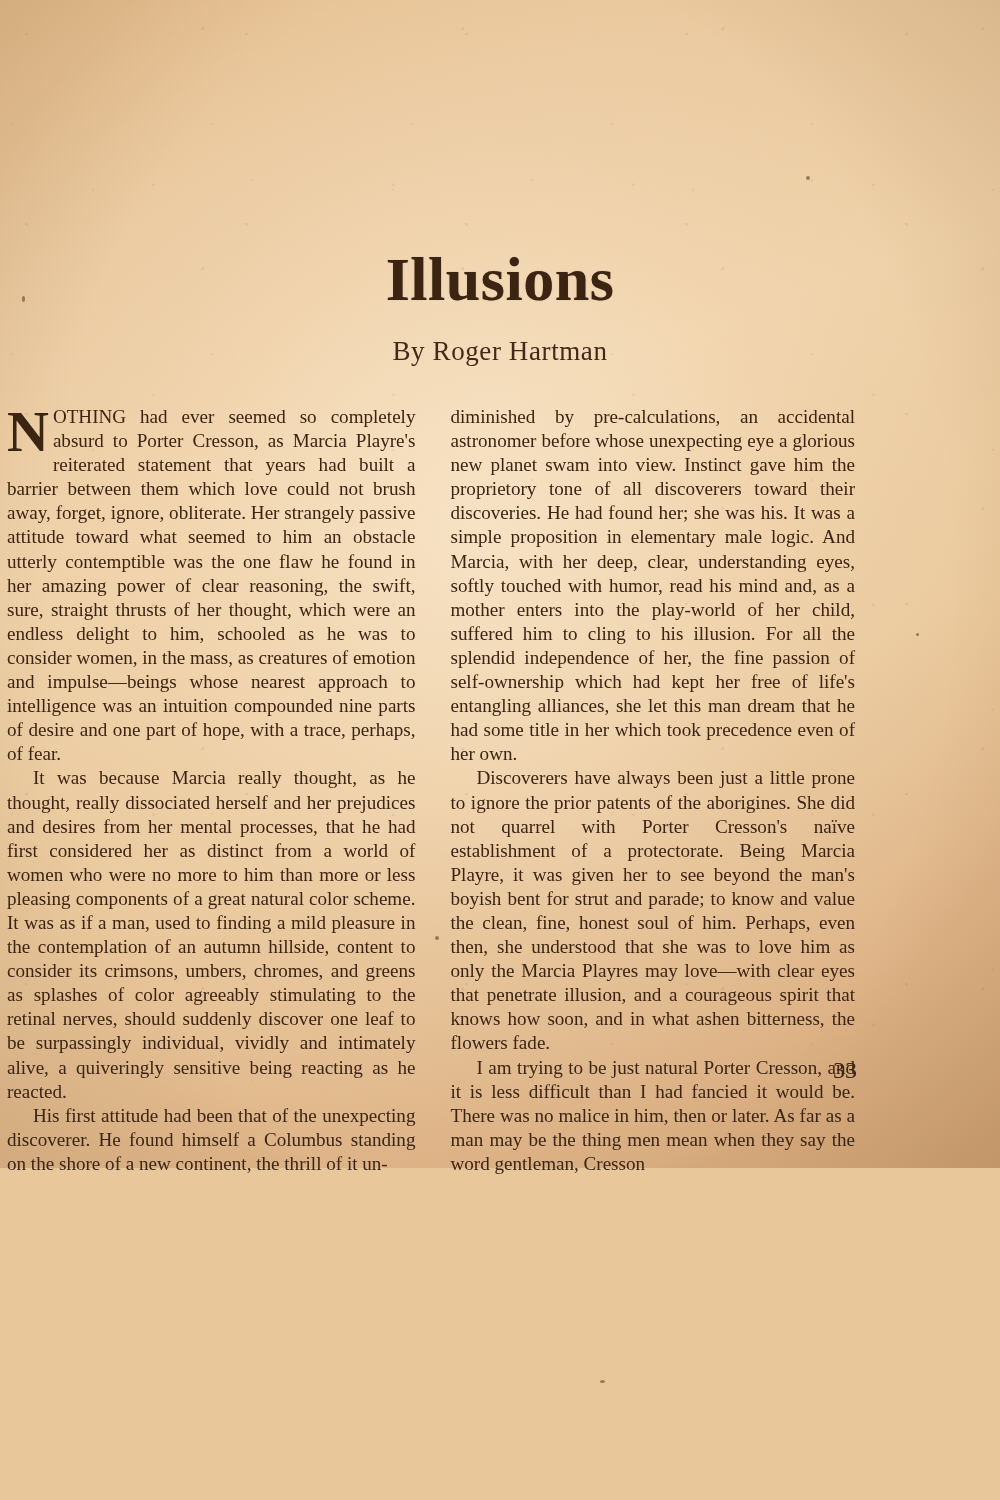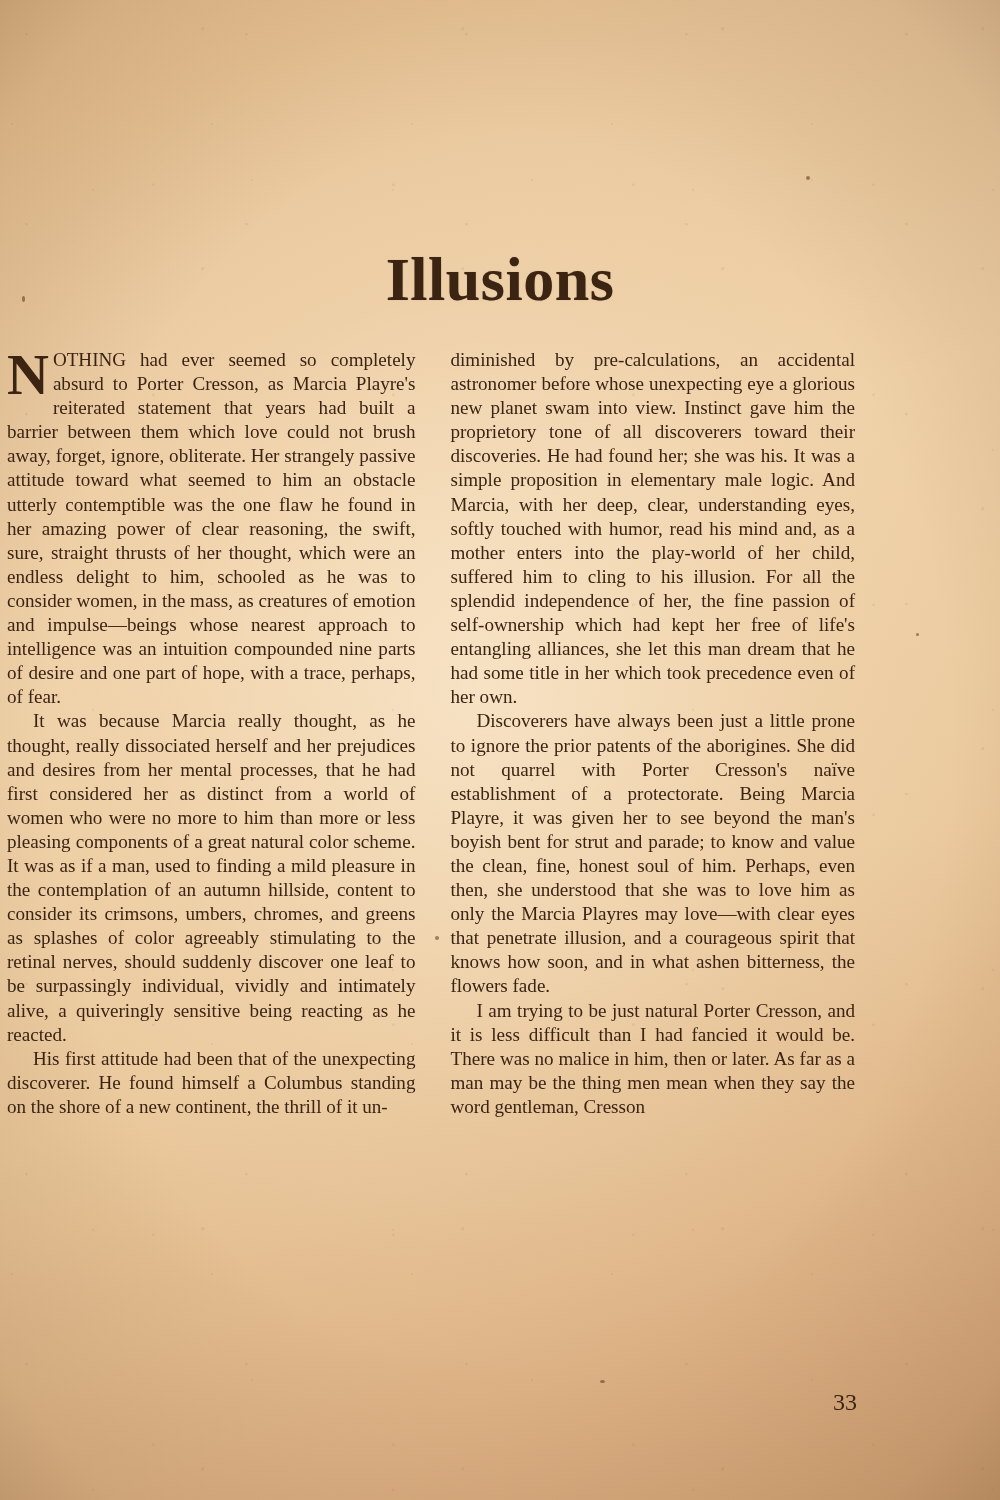--- a/index.html
+++ b/index.html
@@ -10,21 +10,21 @@
     width: 1000px;
     height: 1500px;
     background: #e8c79b;
     font-family: "Liberation Serif", serif;
     overflow: hidden;
   }
 
   .page {
     position: relative;
     width: 1000px;
-    height: 1500px;
+    height: 1168px;
     background:
       radial-gradient(ellipse 760px 900px at 48% 46%, rgba(255,244,225,0.55) 0%, rgba(250,230,200,0.22) 45%, rgba(210,160,105,0.00) 76%),
       linear-gradient(160deg, #e4bd8d 0%, #e9c79c 18%, #eecfa5 38%, #e9c79a 62%, #dcb184 85%, #cfa274 100%);
     box-sizing: border-box;
   }
 
   
   .page:before {
     content: "";
     position: absolute;
@@ -147,20 +147,21 @@
 
   <div class="speck" style="left:806px; top:176px; width:4px; height:4px;"></div>
   <div class="speck" style="left:22px; top:296px; width:3px; height:6px;"></div>
   <div class="speck" style="left:435px; top:936px; width:4px; height:4px;"></div>
   <div class="speck" style="left:600px; top:1380px; width:5px; height:3px;"></div>
   <div class="speck" style="left:916px; top:633px; width:3px; height:3px;"></div>
 
   <div class="content">
 
     <h1 class="title">Illusions</h1>
+    <div class="byline">By Roger Hartman</div>
 
     <div class="columns">
 
       <div class="col left">
         <p class="first"><span class="dropcap">N</span><span>OTHING had ever seemed so completely absurd to Porter Cresson, as Marcia Playre's reiterated statement that years had built a barrier between them which love could not brush away, forget, ignore, obliterate. Her strangely passive attitude toward what seemed to him an obstacle utterly contemptible was the one flaw he found in her amazing power of clear reasoning, the swift, sure, straight thrusts of her thought, which were an endless delight to him, schooled as he was to consider women, in the mass, as creatures of emotion and impulse—beings whose nearest approach to intelligence was an intuition compounded nine parts of desire and one part of hope, with a trace, perhaps, of fear.</span></p>
         <p>It was because Marcia really thought, as he thought, really dissociated herself and her prejudices and desires from her mental processes, that he had first considered her as distinct from a world of women who were no more to him than more or less pleasing components of a great natural color scheme. It was as if a man, used to finding a mild pleasure in the contemplation of an autumn hillside, content to consider its crimsons, umbers, chromes, and greens as splashes of color agreeably stimulating to the retinal nerves, should suddenly discover one leaf to be surpassingly individual, vividly and intimately alive, a quiveringly sensitive being reacting as he reacted.</p>
         <p>His first attitude had been that of the unexpecting discoverer. He found himself a Columbus standing on the shore of a new continent, the thrill of it un-</p>
       </div>
 
       <div class="col right">

